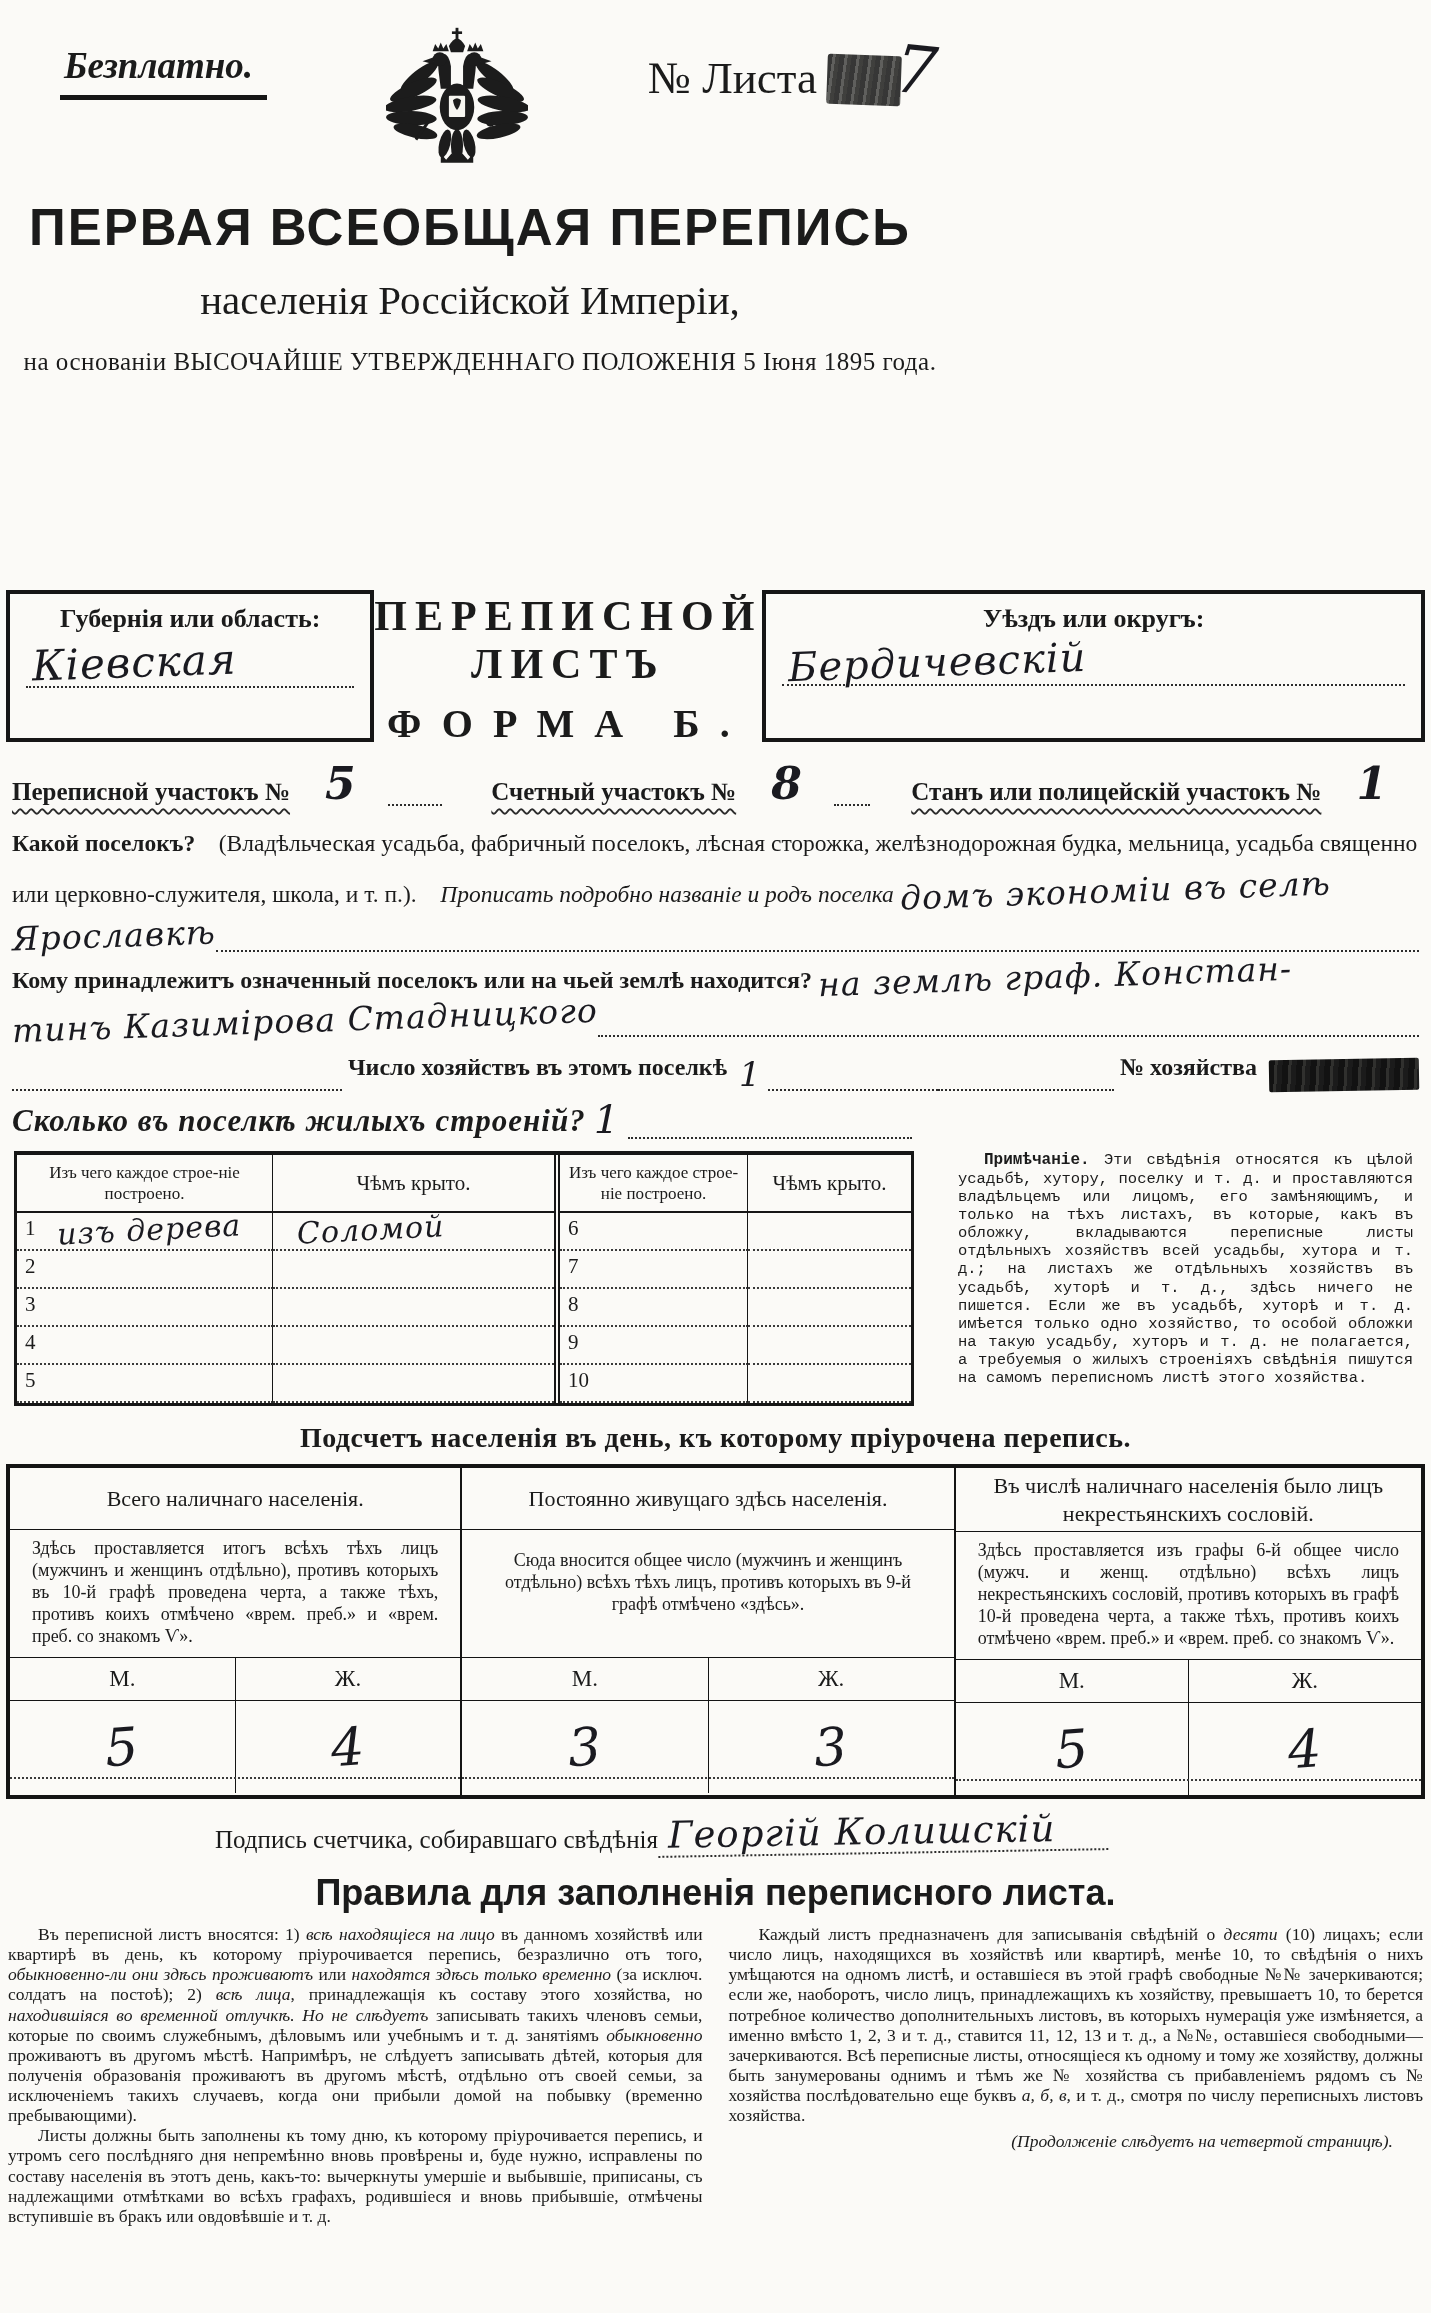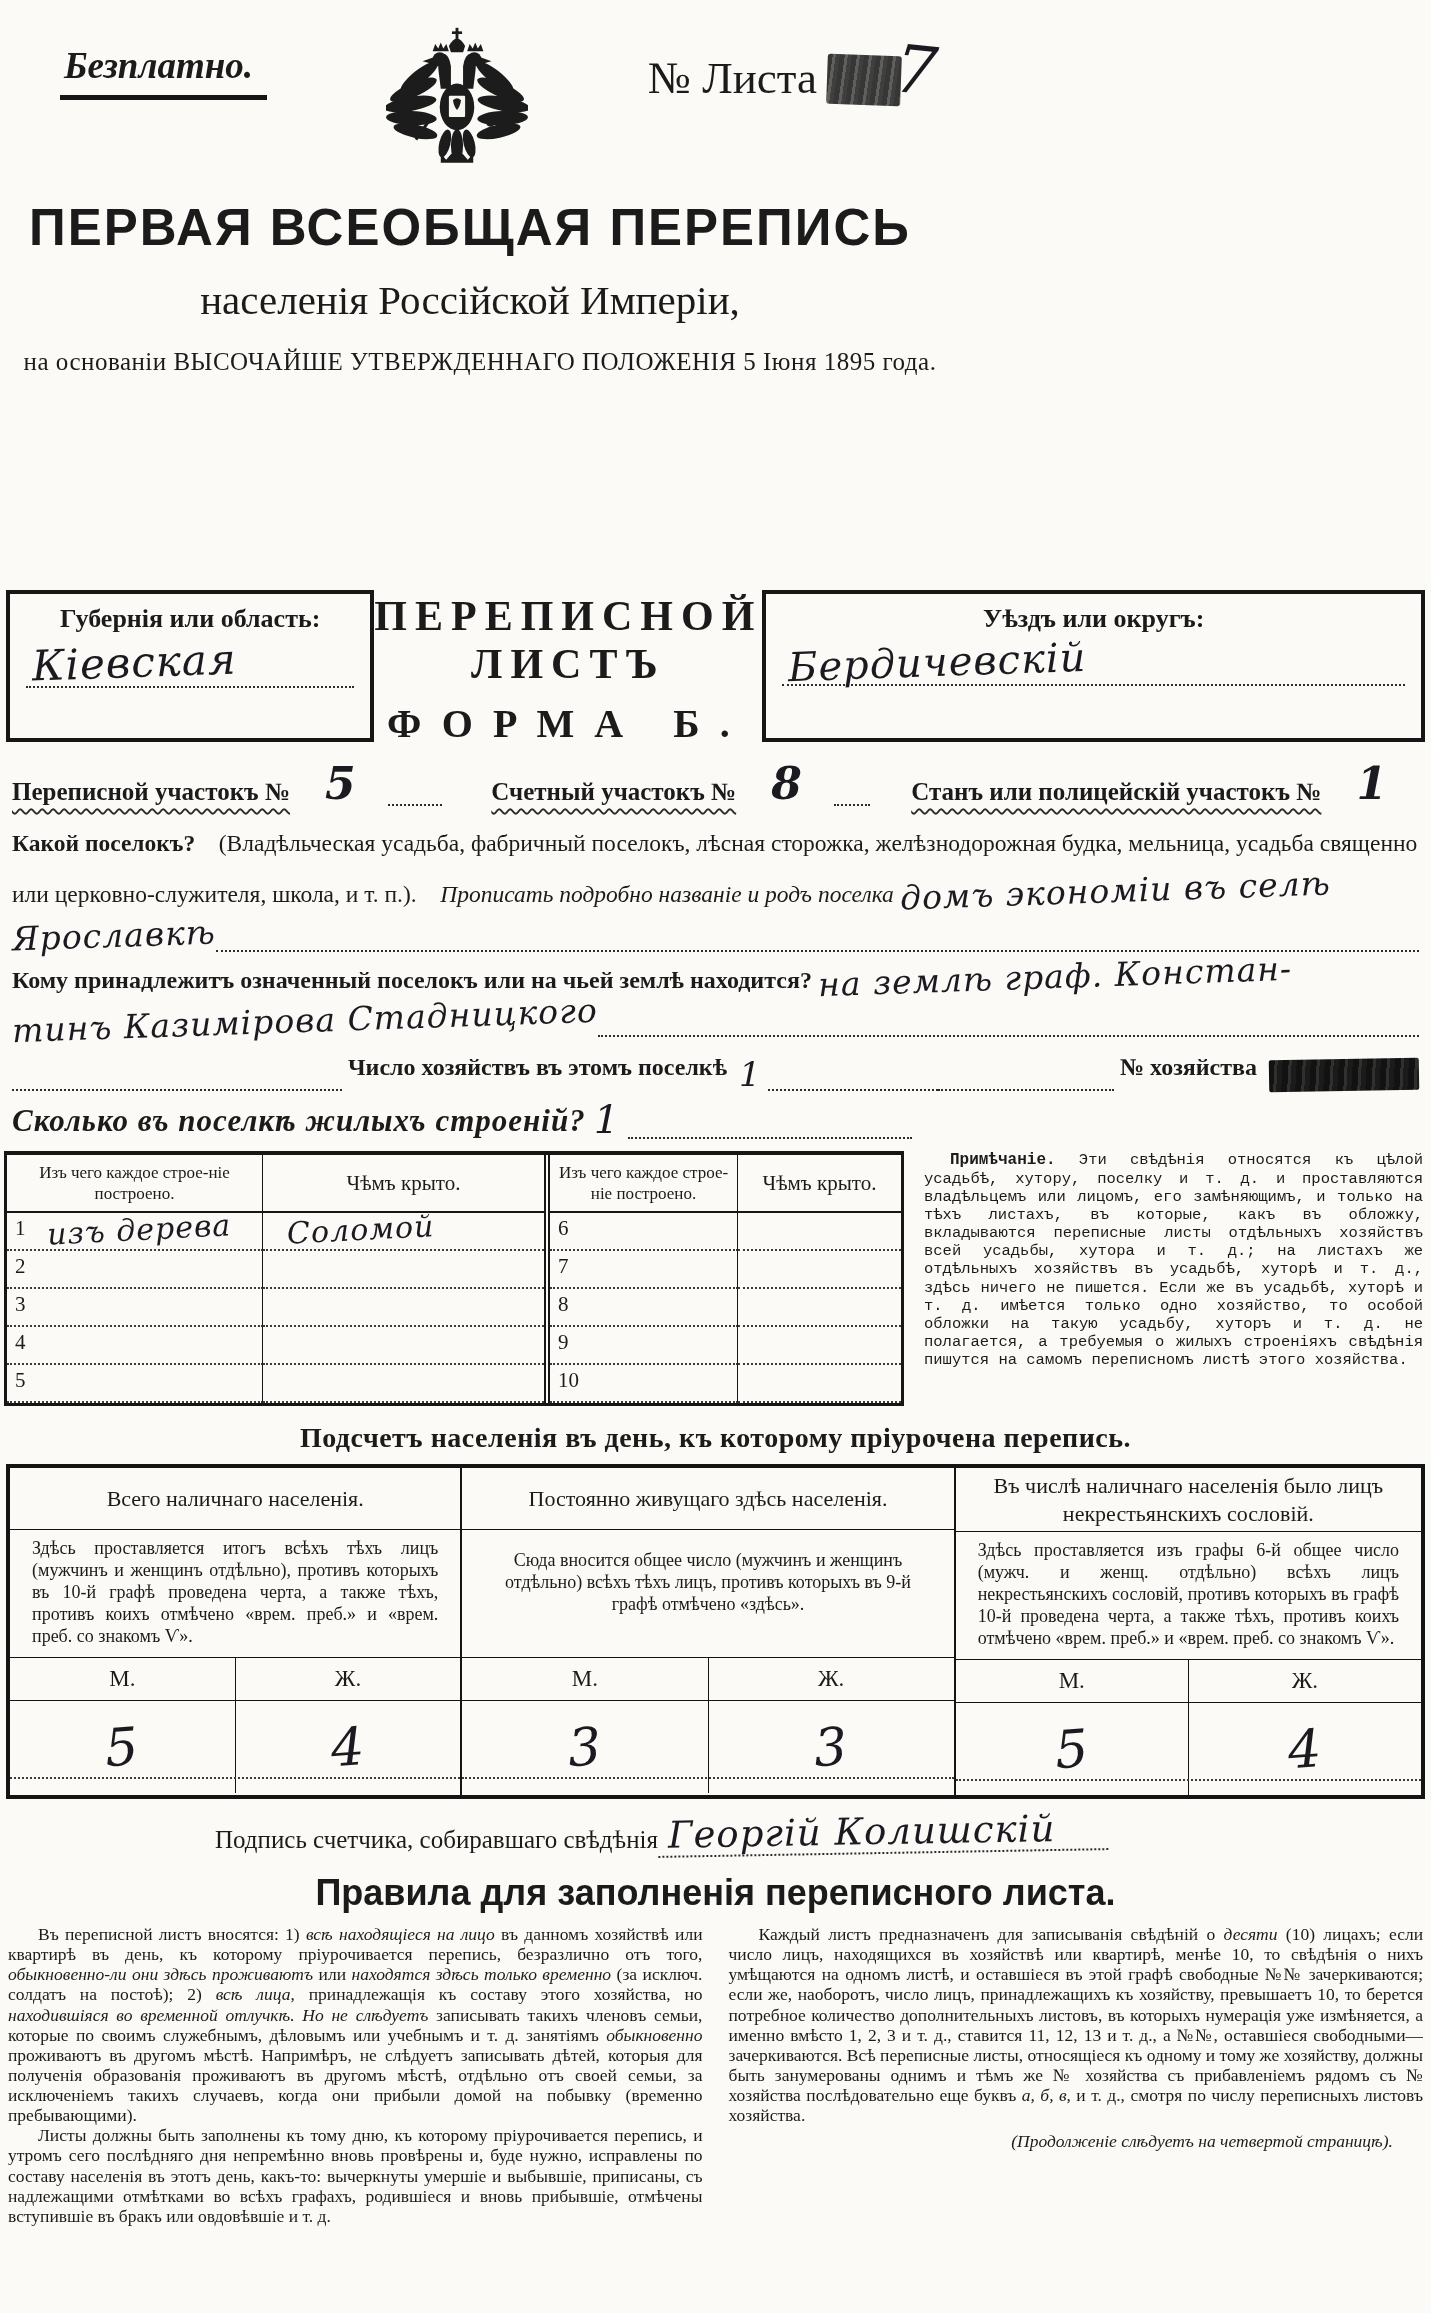--- a/index.html
+++ b/index.html
@@ -74,21 +74,21 @@
   .blackout{
     display:inline-block;width:150px;height:32px;margin-left:6px;
     background:repeating-linear-gradient(94deg,#121212 0 6px,#30302e 6px 9px,#1b1b1b 9px 14px);
     transform:rotate(-1deg);border-radius:2px;
   }
   
   .bq{display:flex;align-items:flex-end;margin:8px 12px 0;width:900px;}
   .bq .q{font-size:31px;font-style:italic;font-weight:bold;letter-spacing:1px;white-space:nowrap;}
   .bq .hw{font-size:40px;margin:0 8px;}
   
-  .mid{display:flex;margin:12px 4px 0;gap:20px;}
+  .mid{display:flex;margin:12px 14px 0;gap:44px;}
   .btable{width:900px;border:3px solid #161616;border-top-width:4px;display:flex;box-sizing:border-box;}
   .bhalf{display:flex;flex-direction:column;}
   .bhalf.l{width:537px;}
   .bhalf.r{flex:1;border-left:6px double #161616;}
   .bhead{display:flex;border-bottom:2px solid #161616;height:56px;}
   .bh{display:flex;align-items:center;justify-content:center;text-align:center;font-size:17px;line-height:1.25;padding:2px 8px;box-sizing:border-box;}
   .bh.mat{border-right:1px solid #161616;}
   .bh.roof{font-size:21px;}
   .l .bh.mat,.l .bc.mat{width:256px;}
   .r .bh.mat,.r .bc.mat{width:188px;}

